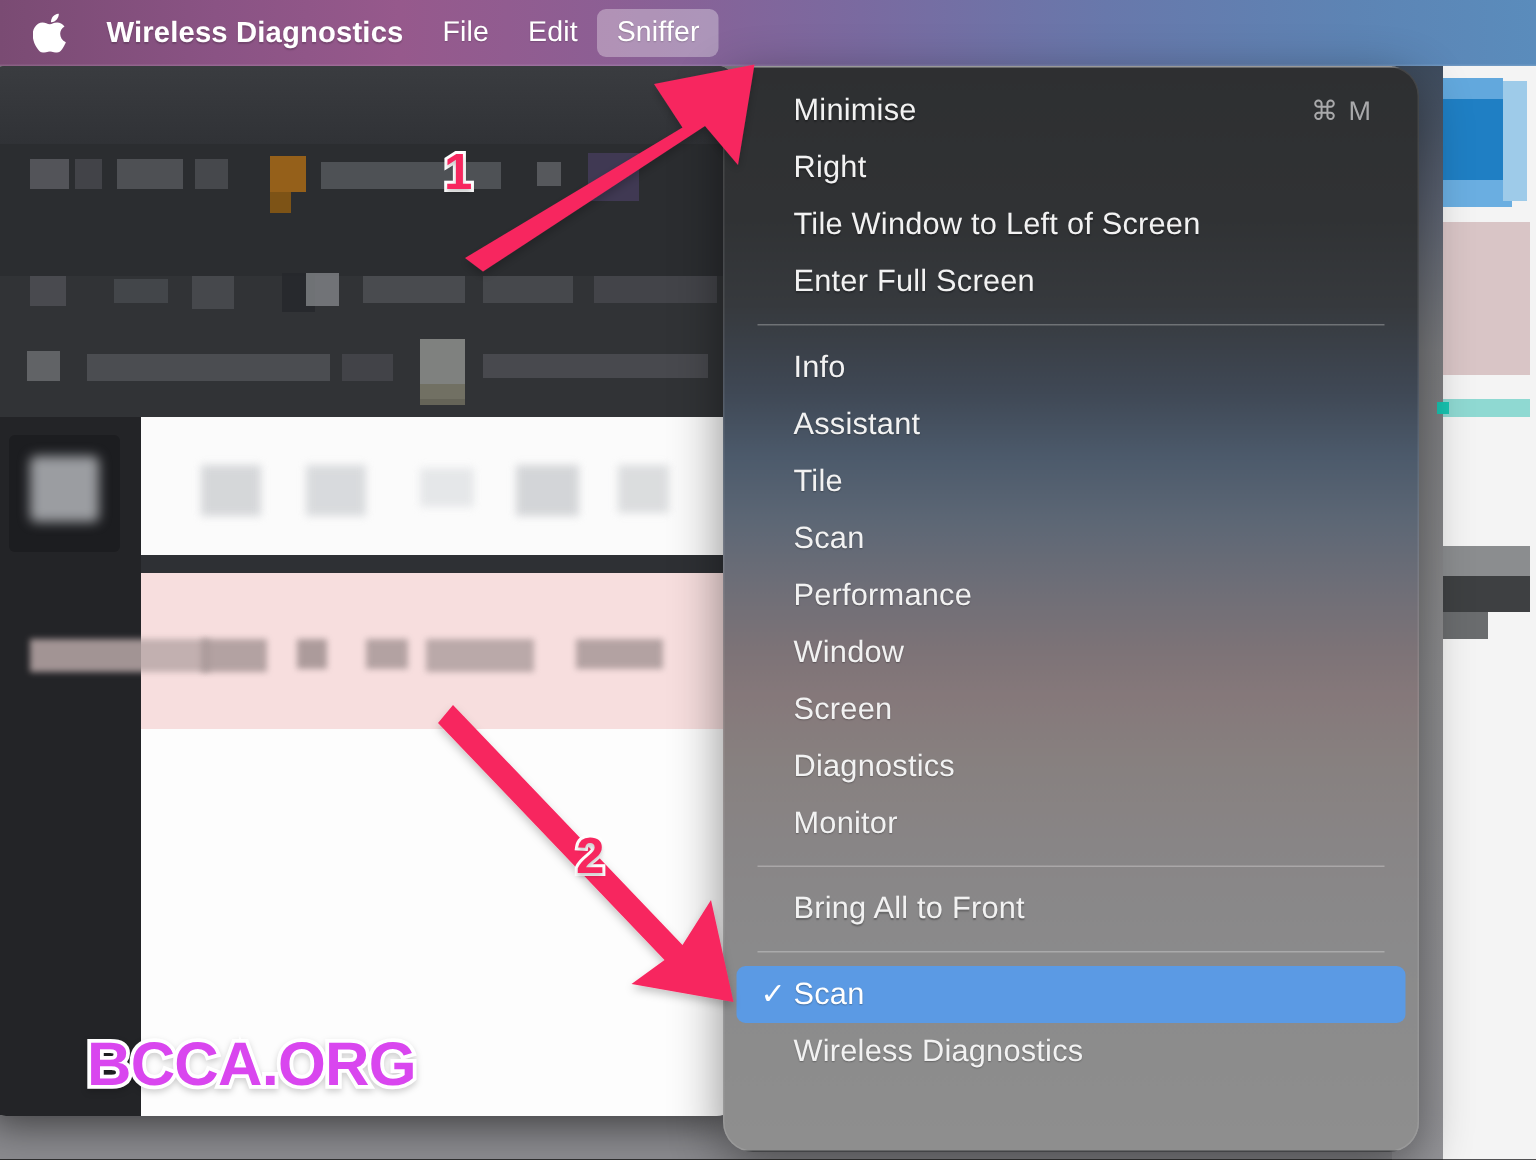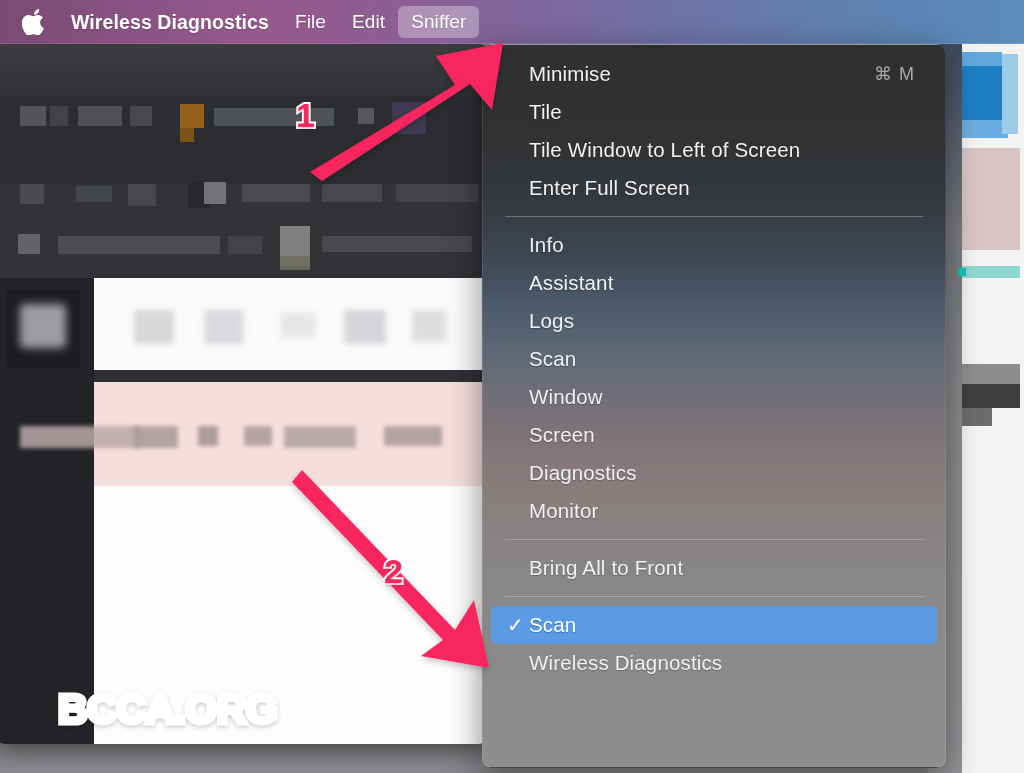--- a/index.html
+++ b/index.html
@@ -181,21 +181,21 @@
     background: rgba(255,255,255,.32);
   }
 
   
   #menu-panel {
     position: absolute;
     left: 482px;
     top: 44px;
     width: 464px;
     height: 724px;
-    border-radius: 10px;
+    border-radius: 20px;
     overflow: hidden;
     z-index: 30;
     background: linear-gradient(180deg,
         #2e2f31 0%,
         #303234 14%,
         #36393d 22%,
         #3f4855 30%,
         #4c5a6b 36%,
         #5d6775 42%,
         #6e6e77 48%,
@@ -270,21 +270,21 @@
     z-index: 45;
   }
 
   
   #watermark {
     position: absolute;
     left: 58px;
     top: 686px;
     font-size: 41px;
     font-weight: bold;
-    color: #ffffff;
+    color: #d946ef;
     letter-spacing: -.5px;
     -webkit-text-stroke: 5px #ffffff;
     paint-order: stroke fill;
     z-index: 44;
     filter: drop-shadow(0 2px 2px rgba(0,0,0,.18));
     text-align: center;
   }
 </style>
 </head>
 <body>
@@ -372,46 +372,50 @@
   </div>
 
   <div id="menu-panel">
       <div class="mi">
         <span class="mi-check empty"></span>
         <span class="mi-label">Minimise</span>
         <span class="mi-shortcut">⌘ M</span>
       </div>
       <div class="mi">
         <span class="mi-check empty"></span>
+        <span class="mi-label">Right</span>
+      </div>
+      <div class="mi">
+        <span class="mi-check empty"></span>
+        <span class="mi-label">Tile Window to Left of Screen</span>
+      </div>
+      <div class="mi">
+        <span class="mi-check empty"></span>
+        <span class="mi-label">Enter Full Screen</span>
+      </div>
+      <div class="mi-sep"></div>
+      <div class="mi">
+        <span class="mi-check empty"></span>
+        <span class="mi-label">Info</span>
+      </div>
+      <div class="mi">
+        <span class="mi-check empty"></span>
+        <span class="mi-label">Assistant</span>
+      </div>
+      <div class="mi">
+        <span class="mi-check empty"></span>
         <span class="mi-label">Tile</span>
       </div>
       <div class="mi">
         <span class="mi-check empty"></span>
-        <span class="mi-label">Tile Window to Left of Screen</span>
-      </div>
-      <div class="mi">
-        <span class="mi-check empty"></span>
-        <span class="mi-label">Enter Full Screen</span>
-      </div>
-      <div class="mi-sep"></div>
-      <div class="mi">
-        <span class="mi-check empty"></span>
-        <span class="mi-label">Info</span>
-      </div>
-      <div class="mi">
-        <span class="mi-check empty"></span>
-        <span class="mi-label">Assistant</span>
-      </div>
-      <div class="mi">
-        <span class="mi-check empty"></span>
-        <span class="mi-label">Logs</span>
-      </div>
-      <div class="mi">
-        <span class="mi-check empty"></span>
         <span class="mi-label">Scan</span>
+      </div>
+      <div class="mi">
+        <span class="mi-check empty"></span>
+        <span class="mi-label">Performance</span>
       </div>
       <div class="mi">
         <span class="mi-check empty"></span>
         <span class="mi-label">Window</span>
       </div>
       <div class="mi">
         <span class="mi-check empty"></span>
         <span class="mi-label">Screen</span>
       </div>
       <div class="mi">

